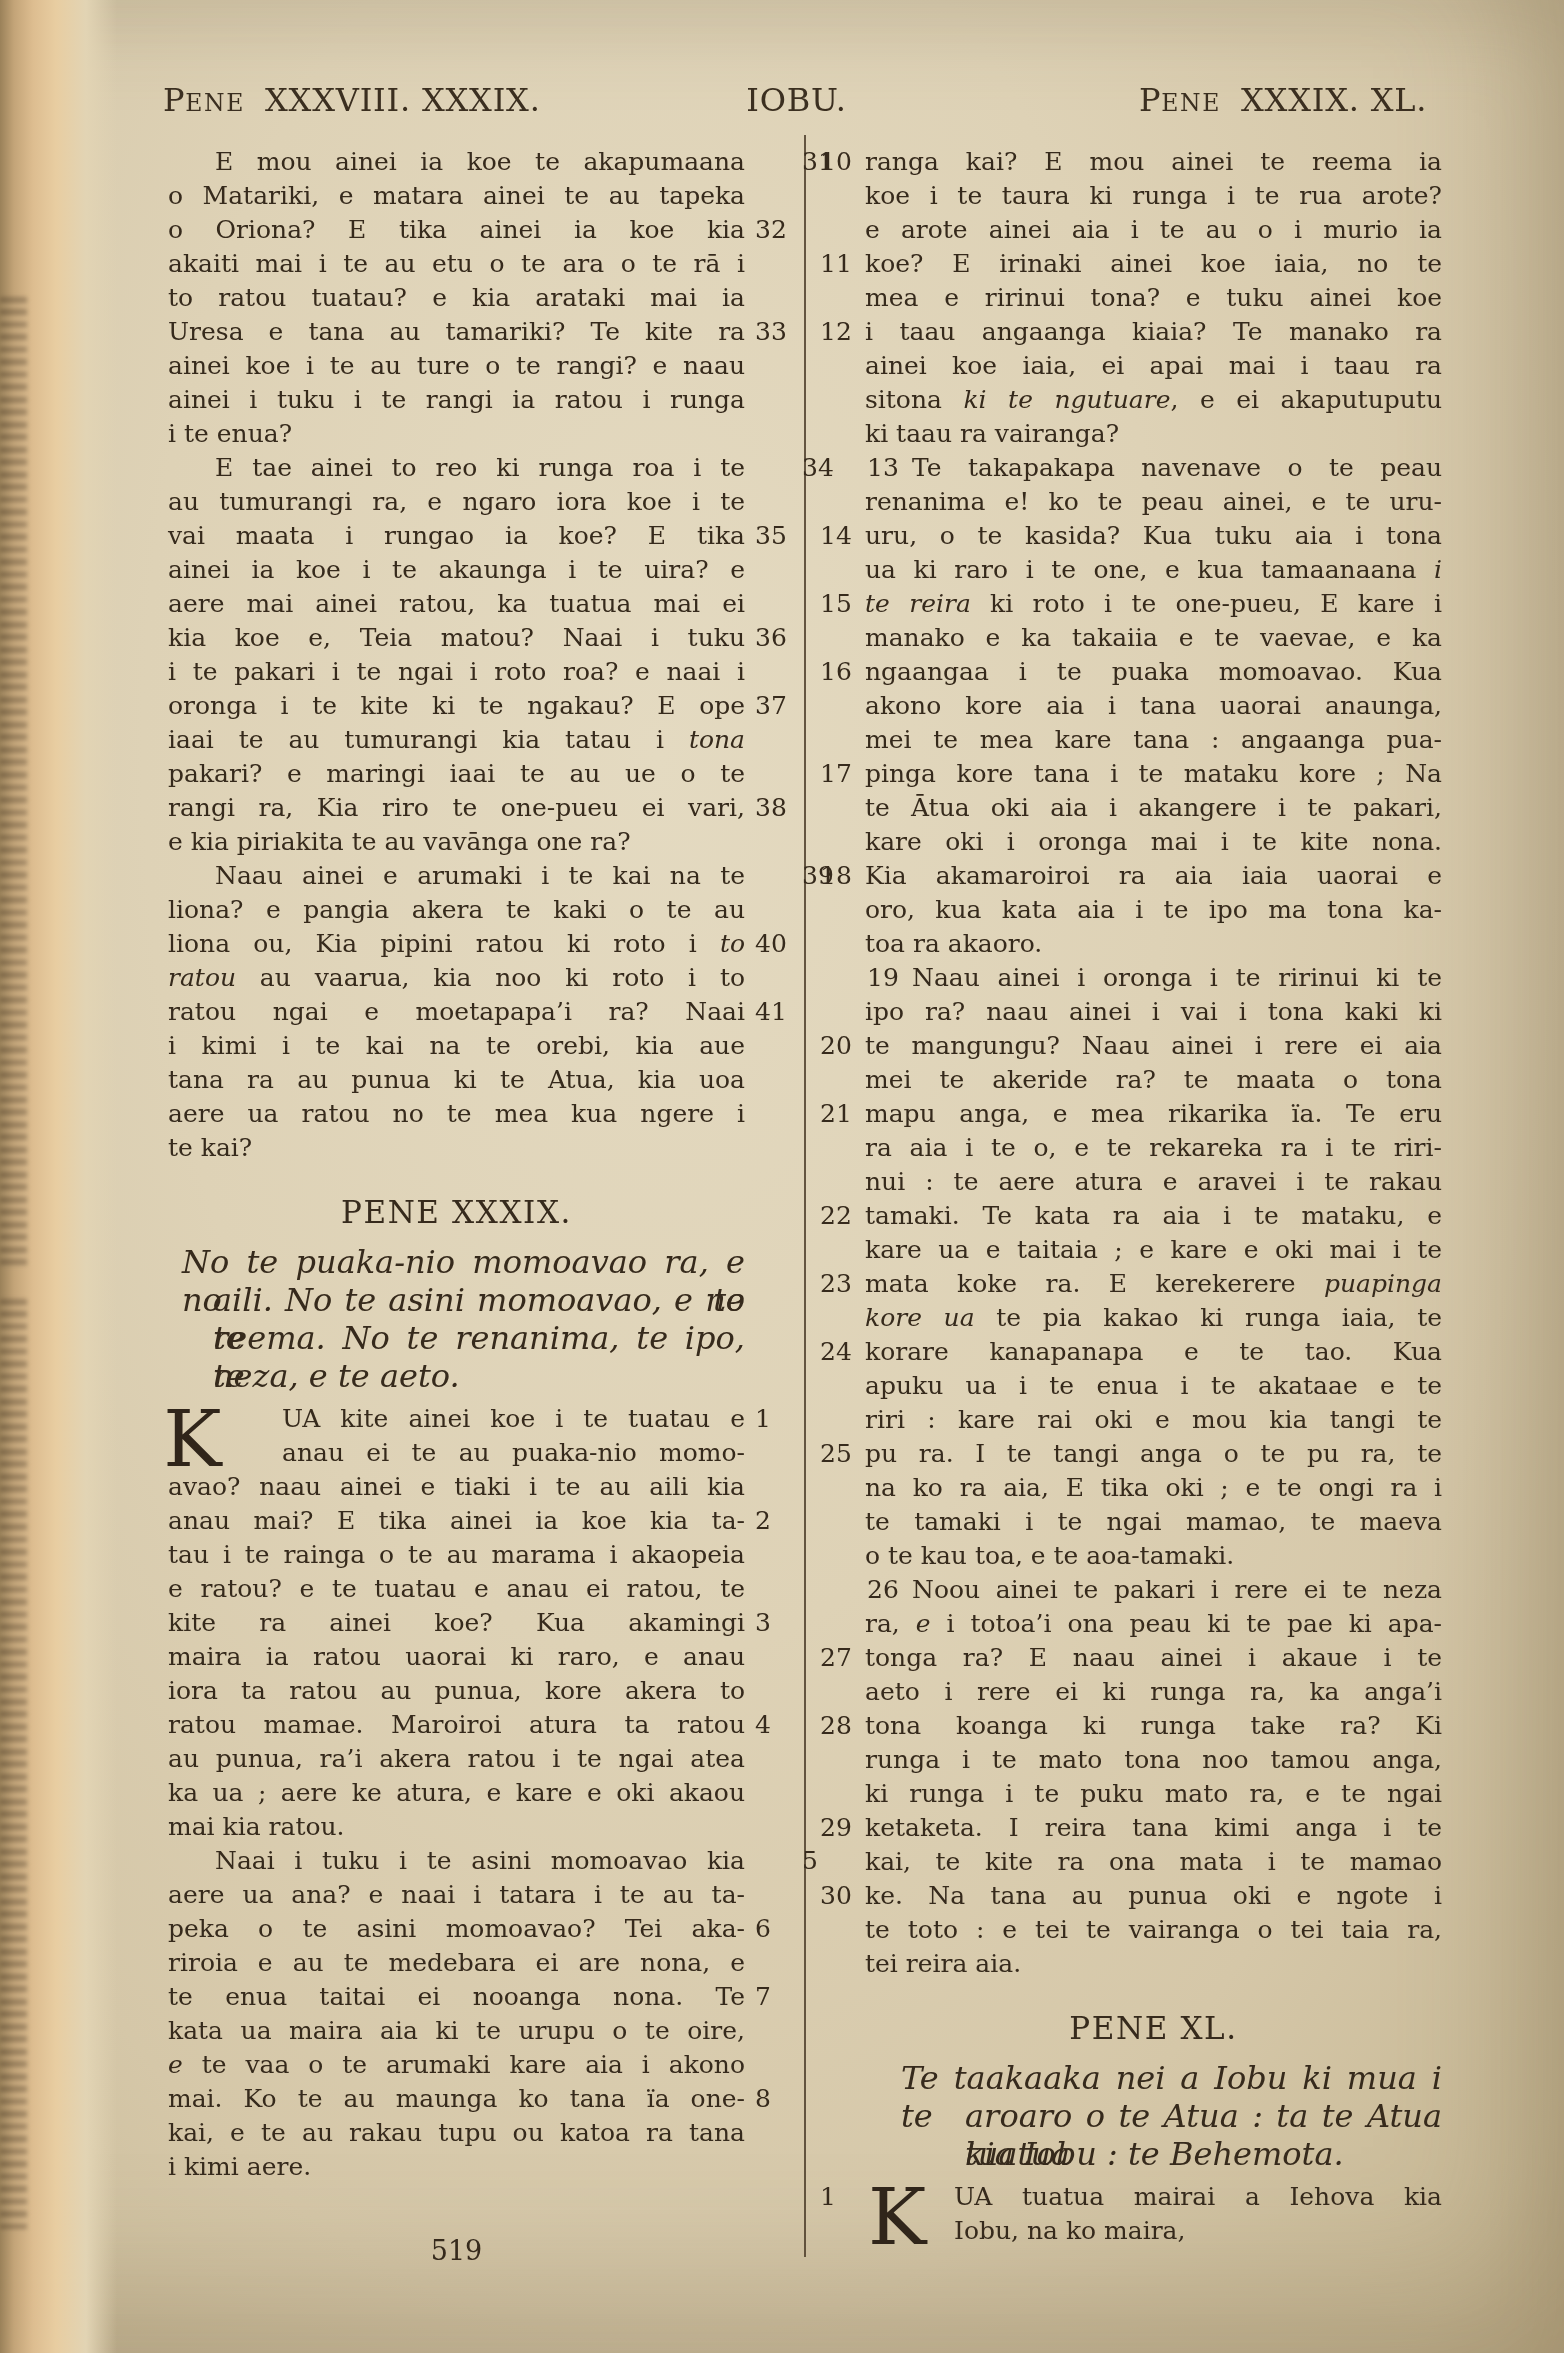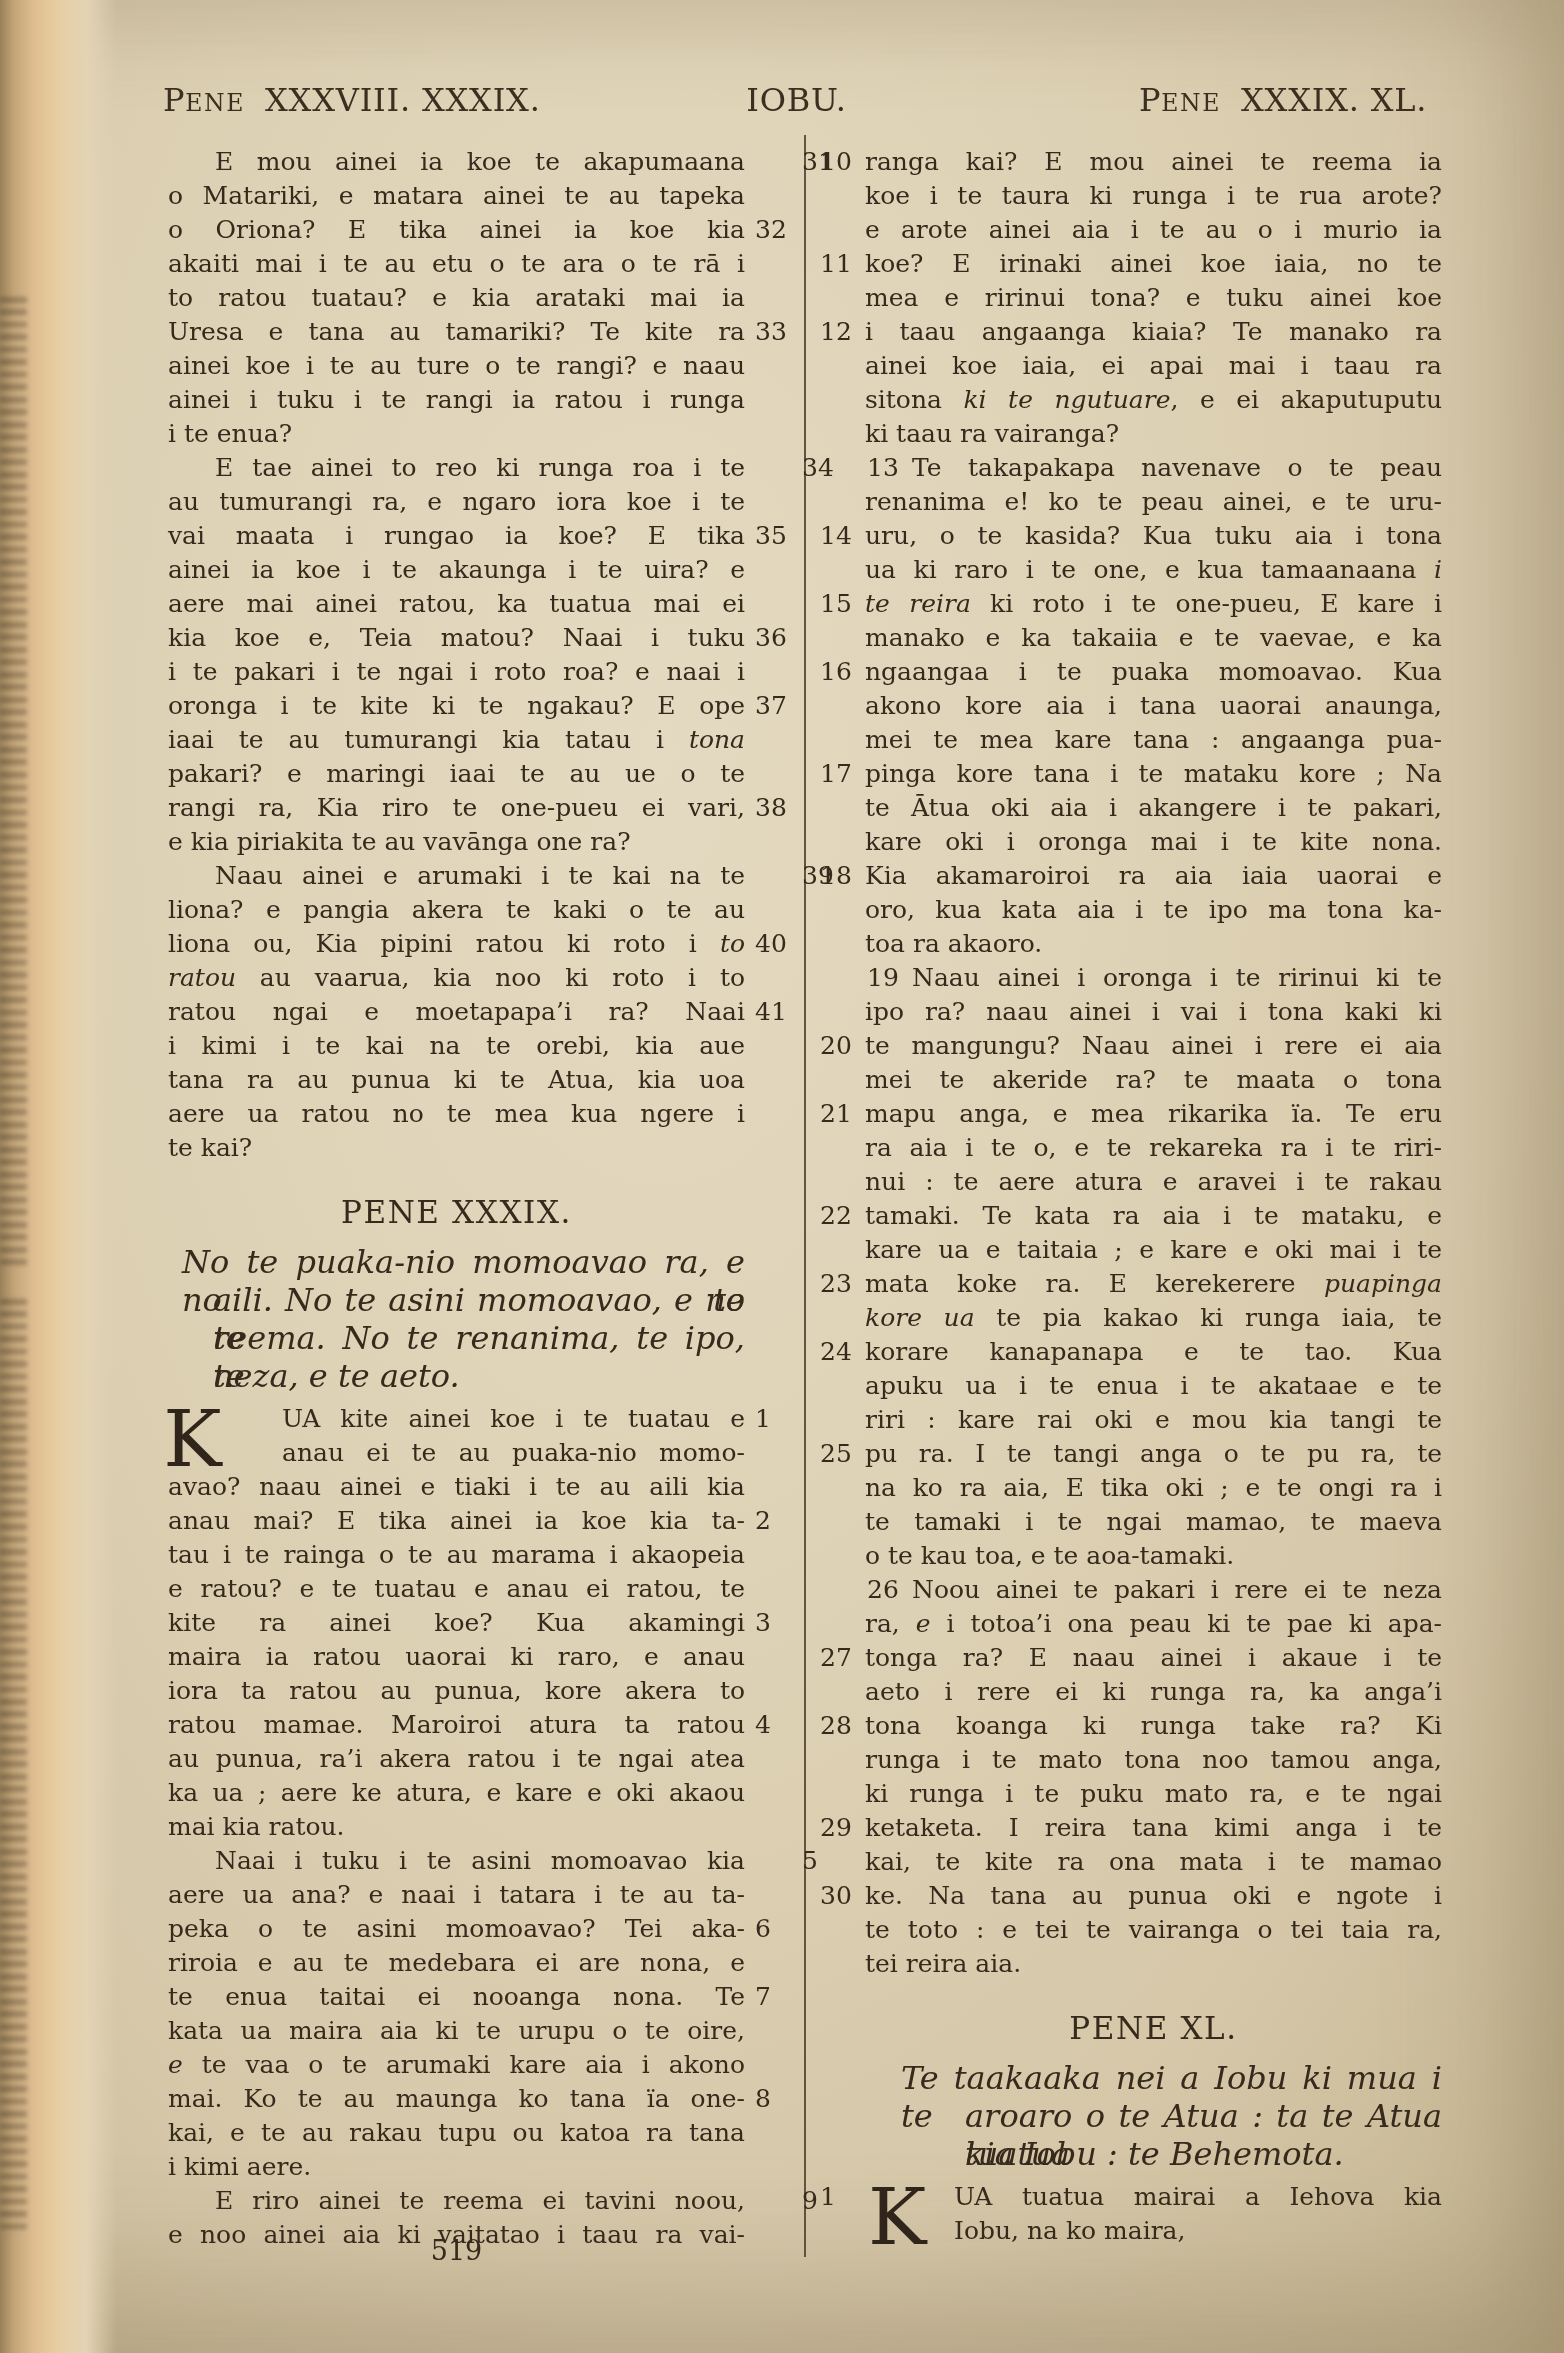--- a/index.html
+++ b/index.html
@@ -155,24 +155,20 @@
         <div class="line ind">Naai i tuku i te asini momoavao kia<span class="vnum">5</span></div>
         <div class="line">aere ua ana? e naai i tatara i te au ta-</div>
         <div class="line">peka o te asini momoavao?  Tei aka-<span class="vnum">6</span></div>
         <div class="line">riroia e au te medebara ei are nona, e</div>
         <div class="line">te enua taitai ei nooanga nona.  Te<span class="vnum">7</span></div>
         <div class="line">kata ua maira aia ki te urupu o te oire,</div>
         <div class="line"><i>e</i> te vaa o te arumaki kare aia i akono</div>
         <div class="line">mai.  Ko te au maunga ko tana ïa one-<span class="vnum">8</span></div>
         <div class="line">kai, e te au rakau tupu ou katoa ra tana</div>
         <div class="line e">i kimi aere.</div>
-      </div>
-      <div class="para">
-        <div class="line ind">E riro ainei te reema ei tavini noou,<span class="vnum">9</span></div>
-        <div class="line">e noo ainei aia ki vaitatao i taau ra vai-</div>
       </div>
     </div>
   <div class="col col-right" id="colR">
       <div class="para">
         <div class="line">ranga kai?  E mou ainei te reema ia<span class="vnum">10</span></div>
         <div class="line">koe i te taura ki runga i te rua arote?</div>
         <div class="line">e arote ainei aia i te au o i murio ia</div>
         <div class="line">koe?  E irinaki ainei koe iaia, no te<span class="vnum">11</span></div>
         <div class="line">mea e ririnui tona? e tuku ainei koe</div>
         <div class="line">i taau angaanga kiaia?  Te manako ra<span class="vnum">12</span></div>

